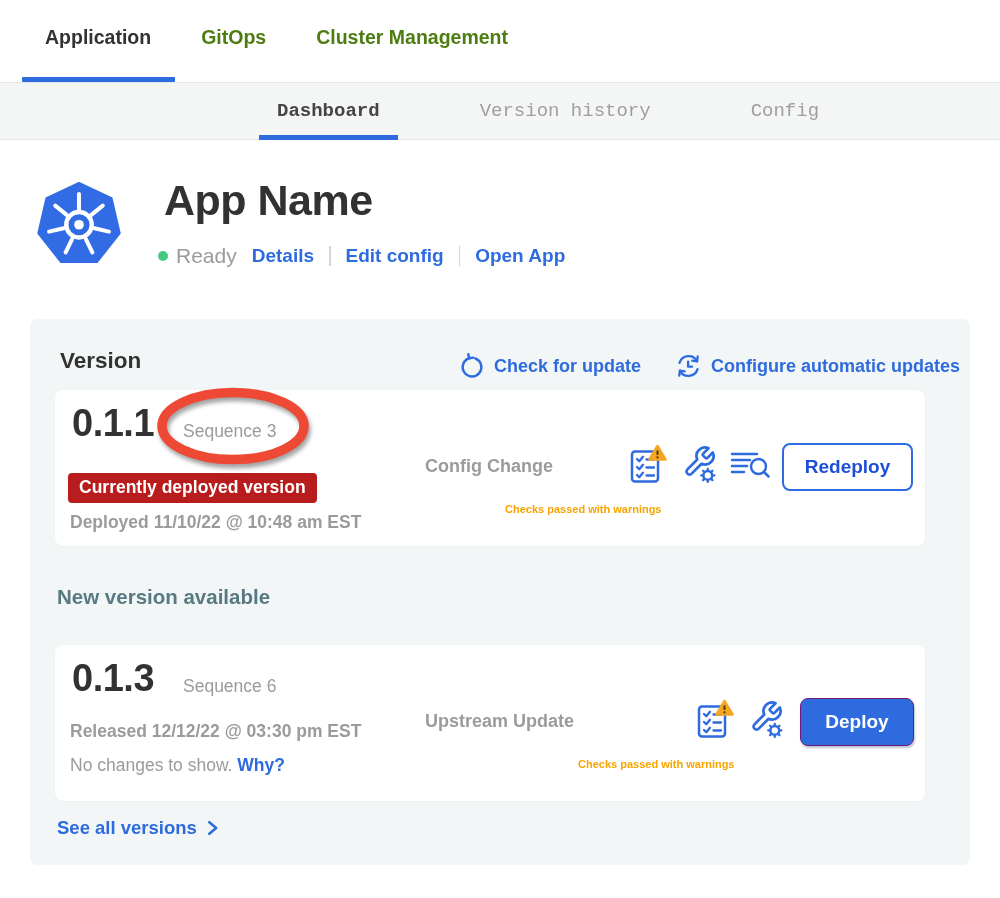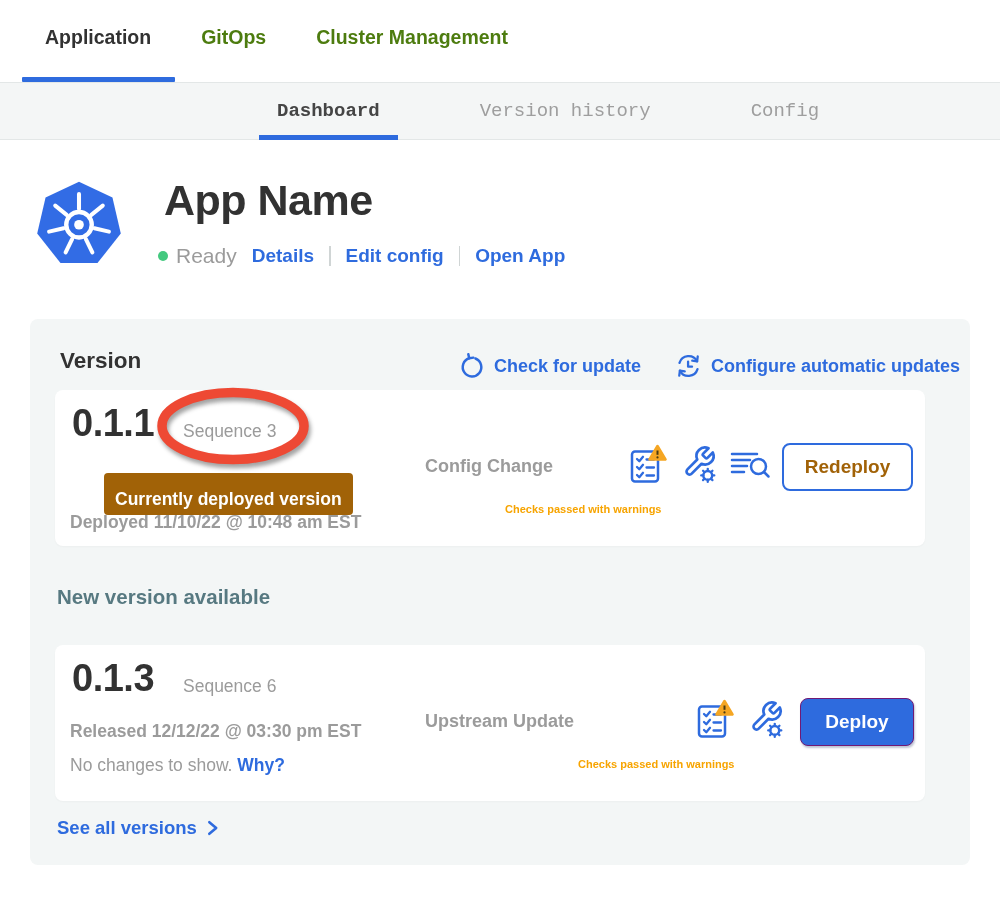--- a/index.html
+++ b/index.html
@@ -49,39 +49,39 @@
           border-radius:8px; box-shadow:0 1px 2px rgba(0,0,0,0.03); }
   .card-current { top:71px; }
   .card-available { top:326px; }
 
   .ver-number { position:absolute; left:17px; top:12px; font-size:38px; font-weight:800;
                 color:#323232; letter-spacing:-0.5px; }
   .ver-seq { position:absolute; left:128px; top:31px; font-size:17.5px; font-weight:400; color:#9b9b9b;text-align:center; }
   .annotation-ellipse { position:absolute; left:100px; top:-4px; width:156px; height:84px;
                         pointer-events:none; z-index:5;
                         filter:drop-shadow(2px 4px 2px rgba(50,50,50,0.45)); }
-  .deployed-badge { position:absolute; left:13px; top:83px; background:#a16207; color:#fff;
-                    font-size:17.5px; font-weight:700; padding:16px 11px 5px; border-radius:4px;margin-left:36px; }
+  .deployed-badge { position:absolute; left:13px; top:83px; background:#b91c1c; color:#fff;
+                    font-size:17.5px; font-weight:700; padding:4px 11px 5px; border-radius:4px; }
   .ver-date { position:absolute; left:15px; font-size:17.5px; font-weight:600; color:#9b9b9b; }
   .card-current .ver-date { top:122px; }
   .card-available .ver-date { top:76px; }
   .changes-row { position:absolute; left:15px; top:110px; font-size:17.5px; font-weight:500; color:#9b9b9b; }
   .why-link { color:#2e6bde; font-weight:700; cursor:pointer; }
 
   .source-type { position:absolute; left:370px; top:66px; font-size:18px; font-weight:700; color:#9b9b9b; }
 
   .icons-row { position:absolute; top:54px; display:flex; align-items:center; gap:13px; }
   .card-current .icons-row { left:575px; }
   .card-available .icons-row { left:642px; }
   .icon-btn { cursor:pointer; display:flex; }
 
   .btn { position:absolute; top:53px; height:48px; border-radius:8px; font-size:19px; font-weight:700;
          display:flex; align-items:center; justify-content:center; cursor:pointer;
          font-family:"Liberation Sans", sans-serif; }
-  .btn-redeploy { left:727px; width:131px; background:#fff; border:2px solid #2e6bde; color:#a16207; }
+  .btn-redeploy { left:727px; width:131px; background:#fff; border:2px solid #2e6bde; color:#1d4ed8; }
   .btn-deploy { left:745px; width:114px; background:#2e6bde; border:1px solid #701a75; color:#fff;
                 box-shadow:1px 2px 2px rgba(40,60,110,0.3); }
 
   .checks-text { position:absolute; top:113px; font-size:11px; font-weight:700; color:#f7a400; white-space:nowrap; }
   .card-current .checks-text { left:450px; }
   .card-available .checks-text { left:523px; }
 
   .new-version-heading { position:absolute; left:27px; top:266px; font-size:20.5px;
                          font-weight:700; color:#577981; }
   .see-all { position:absolute; left:27px; top:498px; display:flex; align-items:center; gap:7px;

